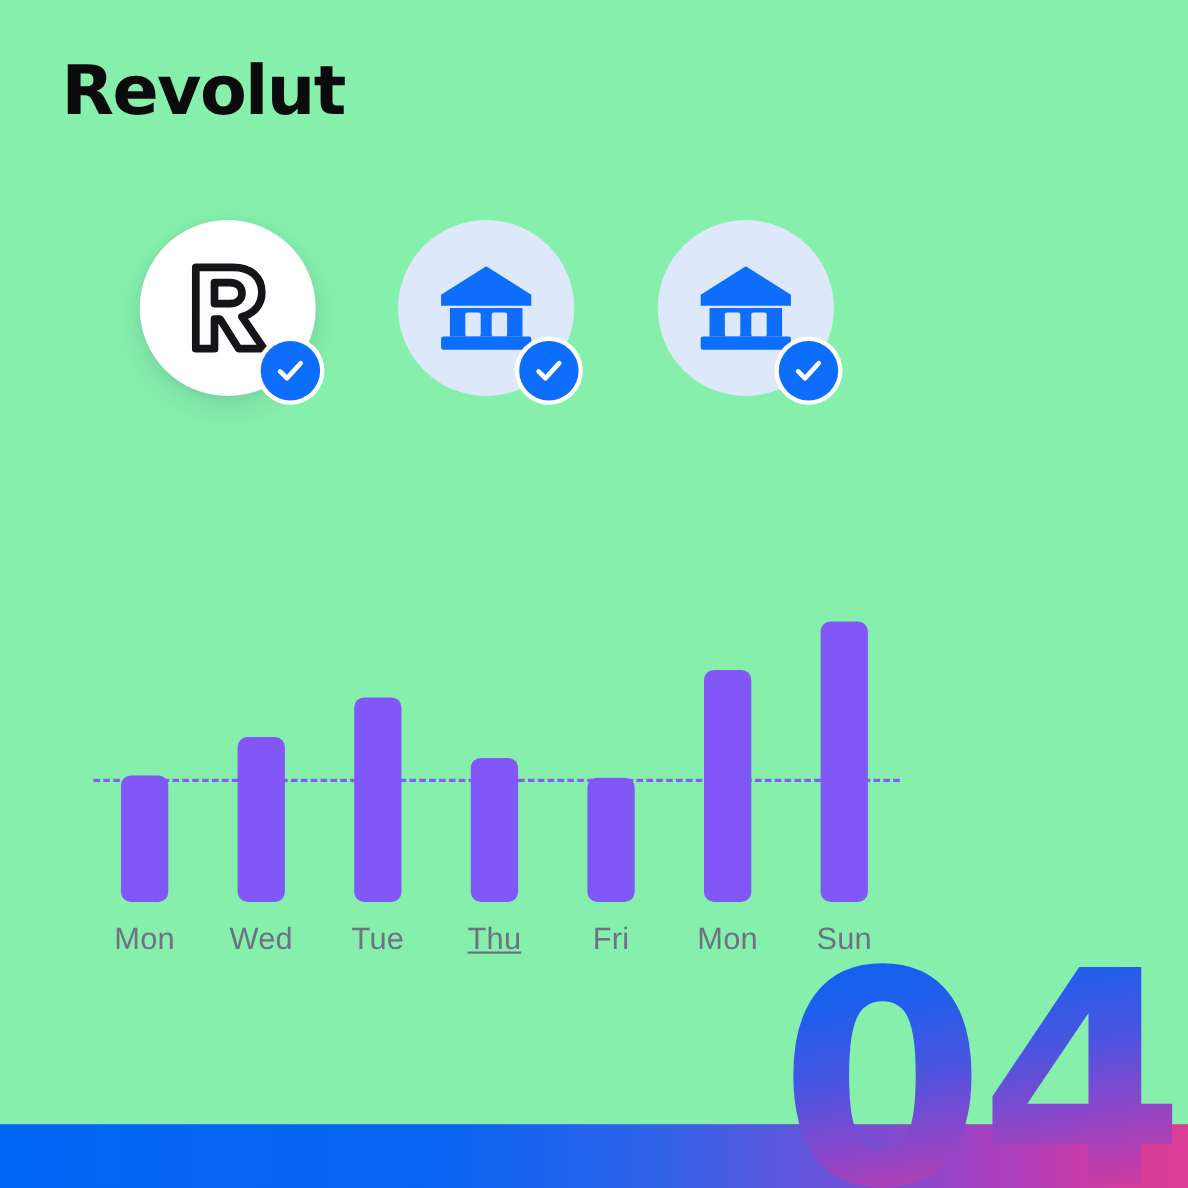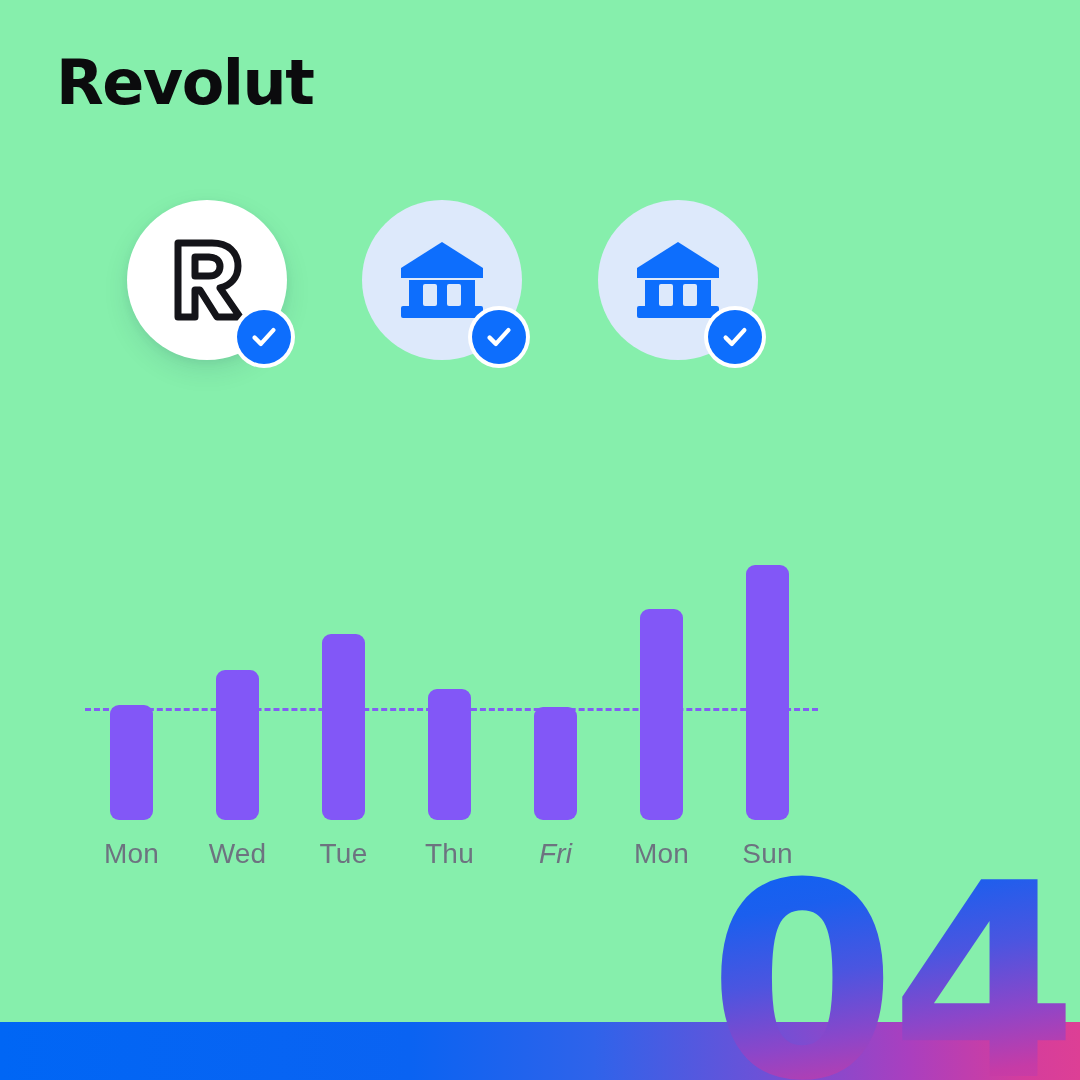--- a/index.html
+++ b/index.html
@@ -238,23 +238,23 @@
   <div class="chart">
     <div class="chart-inner" id="chart-inner">
       <div class="avg-line" style="top: 708px; border-top-color: rgb(130, 87, 247);"></div>
     <div class="bar" style="left: 110px; top: 705px; height: 115px; background: rgb(130, 87, 247);"></div>
         <div class="x-label" style="left: 71.5px; color: rgb(109, 115, 128);">Mon</div>
         <div class="bar" style="left: 216px; top: 670px; height: 150px; background: rgb(130, 87, 247);"></div>
         <div class="x-label" style="left: 177.5px; color: rgb(109, 115, 128);">Wed</div>
         <div class="bar" style="left: 322px; top: 634px; height: 186px; background: rgb(130, 87, 247);"></div>
         <div class="x-label" style="left: 283.5px; color: rgb(109, 115, 128);">Tue</div>
         <div class="bar" style="left: 428px; top: 689px; height: 131px; background: rgb(130, 87, 247);"></div>
-        <div class="x-label" style="left: 389.5px; color: rgb(109, 115, 128);">Thu</div>
+        <div class="x-label" style="left: 389.5px; color: rgb(109, 115, 128); text-decoration: underline;">Thu</div>
         <div class="bar" style="left: 534px; top: 707px; height: 113px; background: rgb(130, 87, 247);"></div>
-        <div class="x-label" style="left: 495.5px; color: rgb(109, 115, 128); font-style: italic;">Fri</div>
+        <div class="x-label" style="left: 495.5px; color: rgb(109, 115, 128);">Fri</div>
         <div class="bar" style="left: 640px; top: 609px; height: 211px; background: rgb(130, 87, 247);"></div>
         <div class="x-label" style="left: 601.5px; color: rgb(109, 115, 128);">Mon</div>
         <div class="bar" style="left: 746px; top: 565px; height: 255px; background: rgb(130, 87, 247);"></div>
         <div class="x-label" style="left: 707.5px; color: rgb(109, 115, 128);">Sun</div>
       </div>
   </div>
 
   <div class="footer-bar"></div>
 
   <div class="big-number">04</div>

